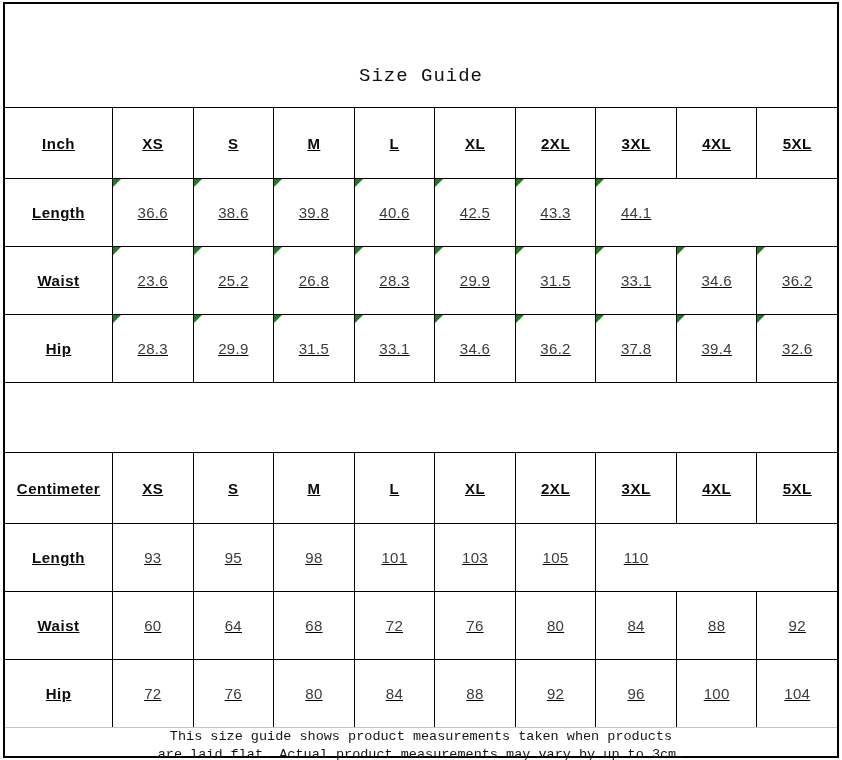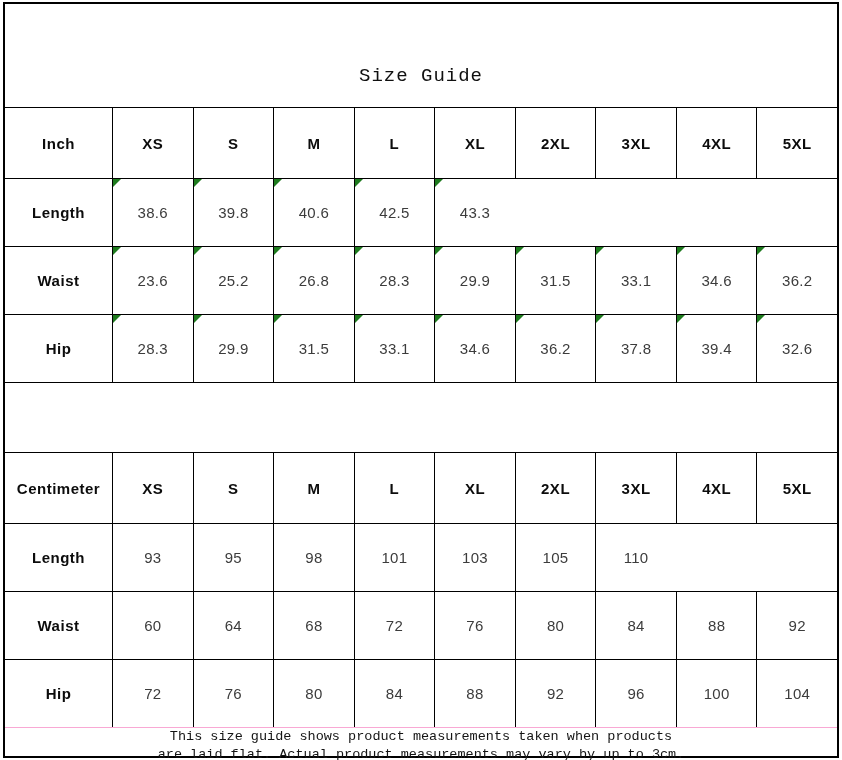--- a/index.html
+++ b/index.html
@@ -14,21 +14,21 @@
     display: flex;
     flex-direction: column;
     background: #fff;
   }
 
   .row { flex: none; display: flex; }
   .grid {
     display: grid;
     grid-template-columns: 107px repeat(9, 1fr);
   }
-  .row + .row, .tblock > .row:first-child { border-top: 1px solid #000; }
+  .row + .row, .tblock > .row:first-child { border-top: 1px solid #000; text-decoration: underline; }
   #tables-mount-inch > .row + .row,
   #tables-mount-cm   > .row + .row { border-top: 1px solid #000; }
 
   .title-row {
     height: 63px;
     align-items: center;
     justify-content: center;
     font-family: "Liberation Mono", monospace;
     font-size: 19px;
     color: #101010;
@@ -123,37 +123,45 @@
         </div>
         <div class="cell header-cell">
           <span>5XL</span>
         </div>
       </div>
       <div class="row grid data-row">
         <div class="cell label-cell">
           <span>Length</span>
         </div>
         <div class="cell value-cell">
+          <span>36.6</span>
+          <span class="corner-marker"></span>
+        </div>
+        <div class="cell value-cell">
           <span>38.6</span>
           <span class="corner-marker"></span>
         </div>
         <div class="cell value-cell">
           <span>39.8</span>
           <span class="corner-marker"></span>
         </div>
         <div class="cell value-cell">
           <span>40.6</span>
           <span class="corner-marker"></span>
         </div>
         <div class="cell value-cell">
           <span>42.5</span>
           <span class="corner-marker"></span>
         </div>
         <div class="cell value-cell">
           <span>43.3</span>
+          <span class="corner-marker"></span>
+        </div>
+        <div class="cell value-cell">
+          <span>44.1</span>
           <span class="corner-marker"></span>
         </div>
       </div>
       <div class="row grid data-row">
         <div class="cell label-cell">
           <span>Waist</span>
         </div>
         <div class="cell value-cell">
           <span>23.6</span>
           <span class="corner-marker"></span>

